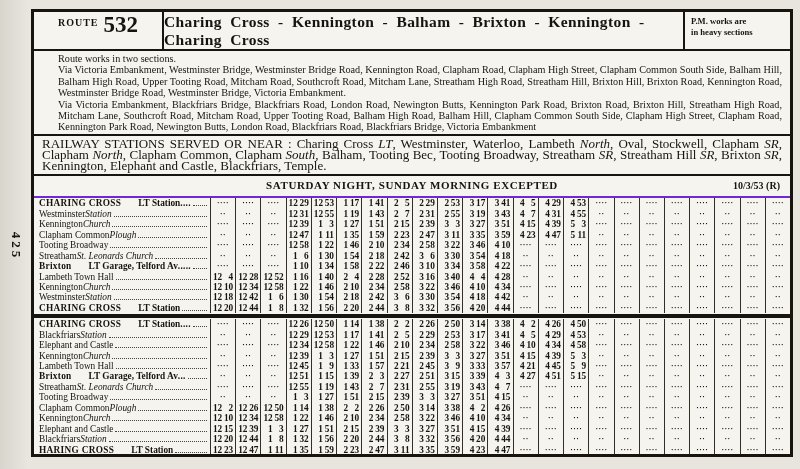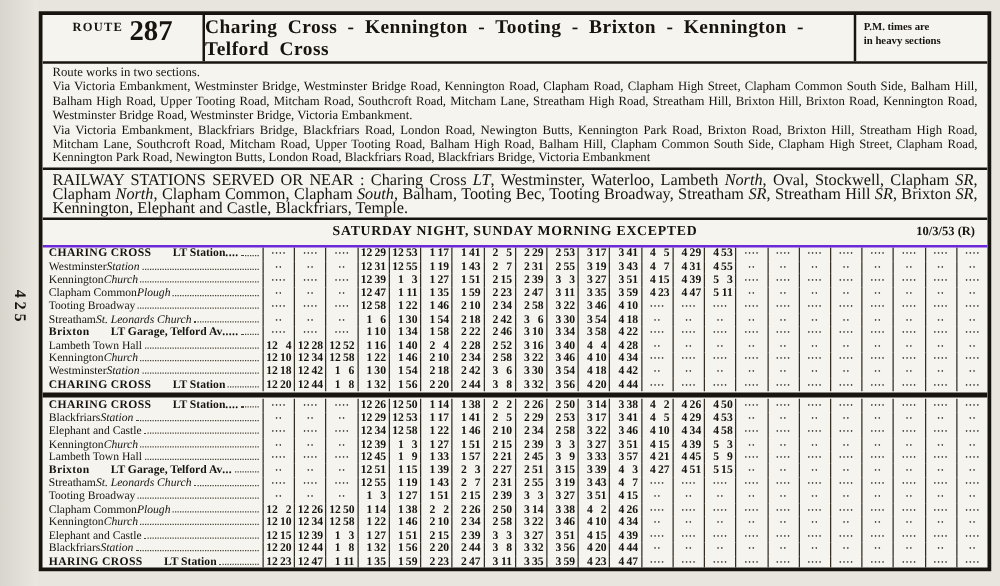--- a/index.html
+++ b/index.html
@@ -29,21 +29,21 @@
     overflow:hidden;
   }
   
   .hdr{display:flex;align-items:stretch;border-bottom:2.5px solid #181410;height:37px;flex:0 0 auto;}
   .route-cell{flex:0 0 128px;display:flex;align-items:flex-start;justify-content:center;gap:5px;border-right:2px solid #181410;}
   .route-word{font-size:10px;font-weight:bold;letter-spacing:1px;padding-top:5px;}
   .route-num{font-size:23px;font-weight:bold;}
   .title-cell{flex:1;display:flex;align-items:center;justify-content:center;font-weight:bold;font-size:15.5px;letter-spacing:.4px;word-spacing:4px;}
   .pm-cell{flex:0 0 94px;border-left:2px solid #181410;font-size:8.6px;font-weight:bold;line-height:1.25;padding:4px 5px 0 6px;}
   
-  .intro{flex:1 0 auto;font-size:10.2px;line-height:11.4px;padding:2px 8px 1px 8px;}
+  .intro{flex:1 0 auto;font-size:10.2px;line-height:11.4px;padding:2px 8px 1px 24px;}
   .intro .just{text-align:justify;}
   .rule2{border-top:2px solid #181410;flex:0 0 auto;}
   .railway{flex:0 0 auto;font-size:13px;line-height:11.2px;padding:2px 8px 3px 8px;text-align:justify;}
   
   .banner{flex:0 0 auto;position:relative;height:20px;border-top:2px solid #181410;border-bottom:2px solid #6d28d9;}
   .banner .bt{position:absolute;left:0;right:0;text-align:center;top:3px;font-weight:bold;font-size:11px;letter-spacing:.6px;}
   .banner .bd{position:absolute;right:10px;top:3.5px;font-weight:bold;font-size:10px;}
   
   .tt{flex:0 0 auto;}
   .tr{display:flex;height:10.45px;line-height:10.45px;font-size:9.3px;font-weight:bold;}
@@ -62,25 +62,25 @@
 </head>
 <body>
 
 <div class="pagenum">425</div>
 
 <div class="box">
 
   <div class="hdr">
     <div class="route-cell">
       <span class="route-word">ROUTE</span>
-      <span class="route-num">287</span>
+      <span class="route-num">532</span>
     </div>
-    <div class="title-cell">Charing Cross - Kennington - Tooting - Brixton - Kennington - Telford Cross</div>
+    <div class="title-cell">Charing Cross - Kennington - Balham - Brixton - Kennington - Charing Cross</div>
     <div class="pm-cell">
-      <div>P.M. times are</div>
+      <div>P.M. works are</div>
       <div>in heavy sections</div>
     </div>
   </div>
 
   <div class="intro">
     <div>Route works in two sections.</div>
     <div class="just">Via Victoria Embankment, Westminster Bridge, Westminster Bridge Road, Kennington Road, Clapham Road, Clapham High Street, Clapham Common South Side, Balham Hill, Balham High Road, Upper Tooting Road, Mitcham Road, Southcroft Road, Mitcham Lane, Streatham High Road, Streatham Hill, Brixton Hill, Brixton Road, Kennington Road, Westminster Bridge Road, Westminster Bridge, Victoria Embankment.</div>
     <div class="just">Via Victoria Embankment, Blackfriars Bridge, Blackfriars Road, London Road, Newington Butts, Kennington Park Road, Brixton Road, Brixton Hill, Streatham High Road, Mitcham Lane, Southcroft Road, Mitcham Road, Upper Tooting Road, Balham High Road, Balham Hill, Clapham Common South Side, Clapham High Street, Clapham Road, Kennington Park Road, Newington Butts, London Road, Blackfriars Road, Blackfriars Bridge, Victoria Embankment</div>
   </div>
 

